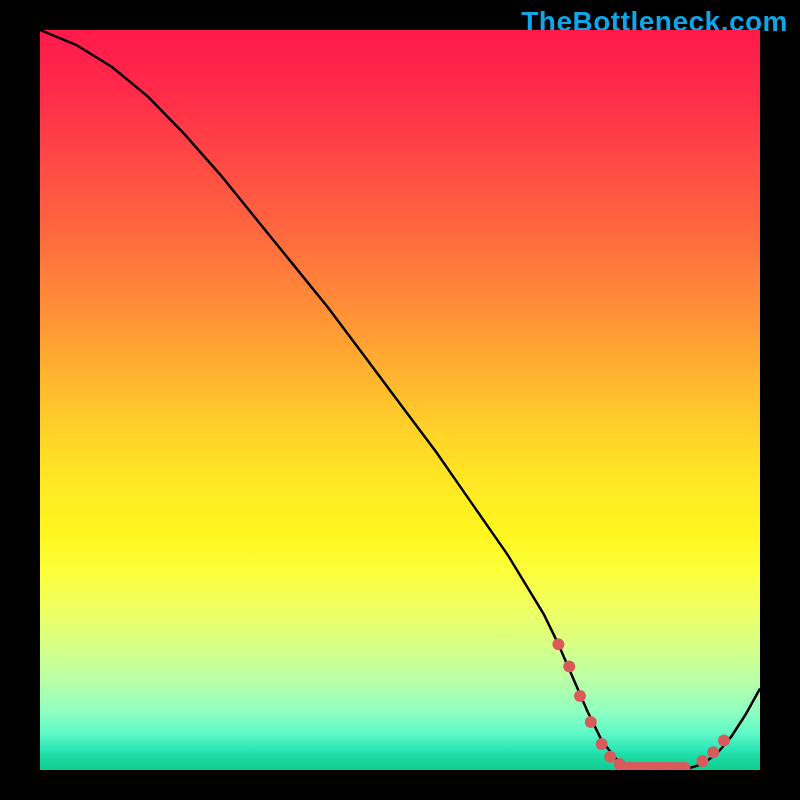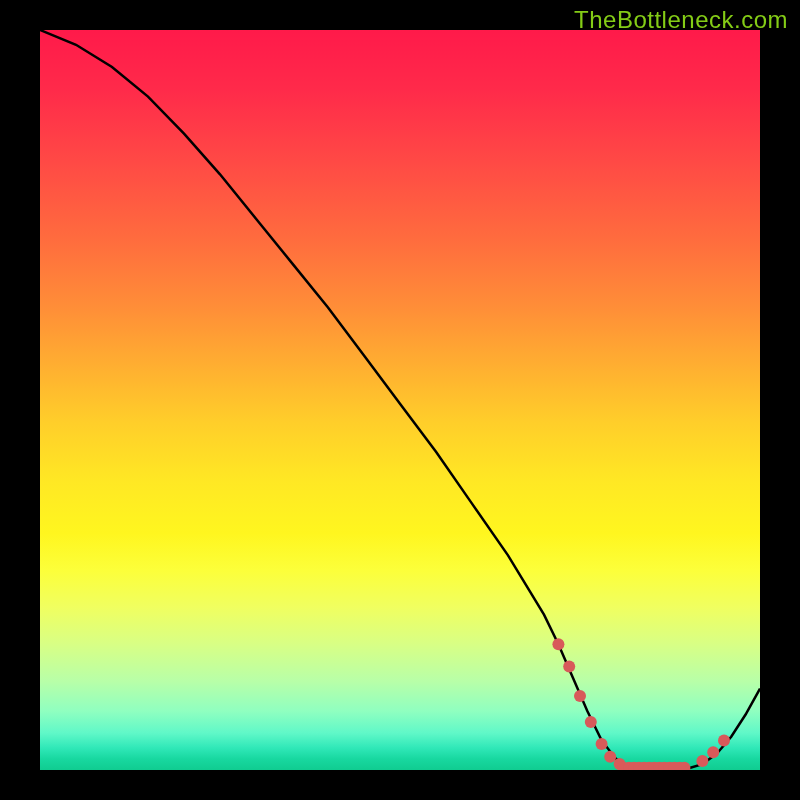--- a/index.html
+++ b/index.html
@@ -8,23 +8,23 @@
     height: 800px;
     background: #000;
     position: relative;
     font-family: Arial, sans-serif;
     overflow: hidden;
   }
   .watermark {
     position: absolute;
     top: 6px;
     right: 12px;
-    font-size: 24px;
-    font-weight: normal;
-    color: #84cc16;
+    font-size: 28px;
+    font-weight: bold;
+    color: #0ea5e9;
     letter-spacing: 0.5px;
   }
   .plot-area {
     position: absolute;
     left: 40px;
     top: 30px;
     width: 720px;
     height: 740px;
     background: linear-gradient(to bottom,
       #ff1a4a 0%,

